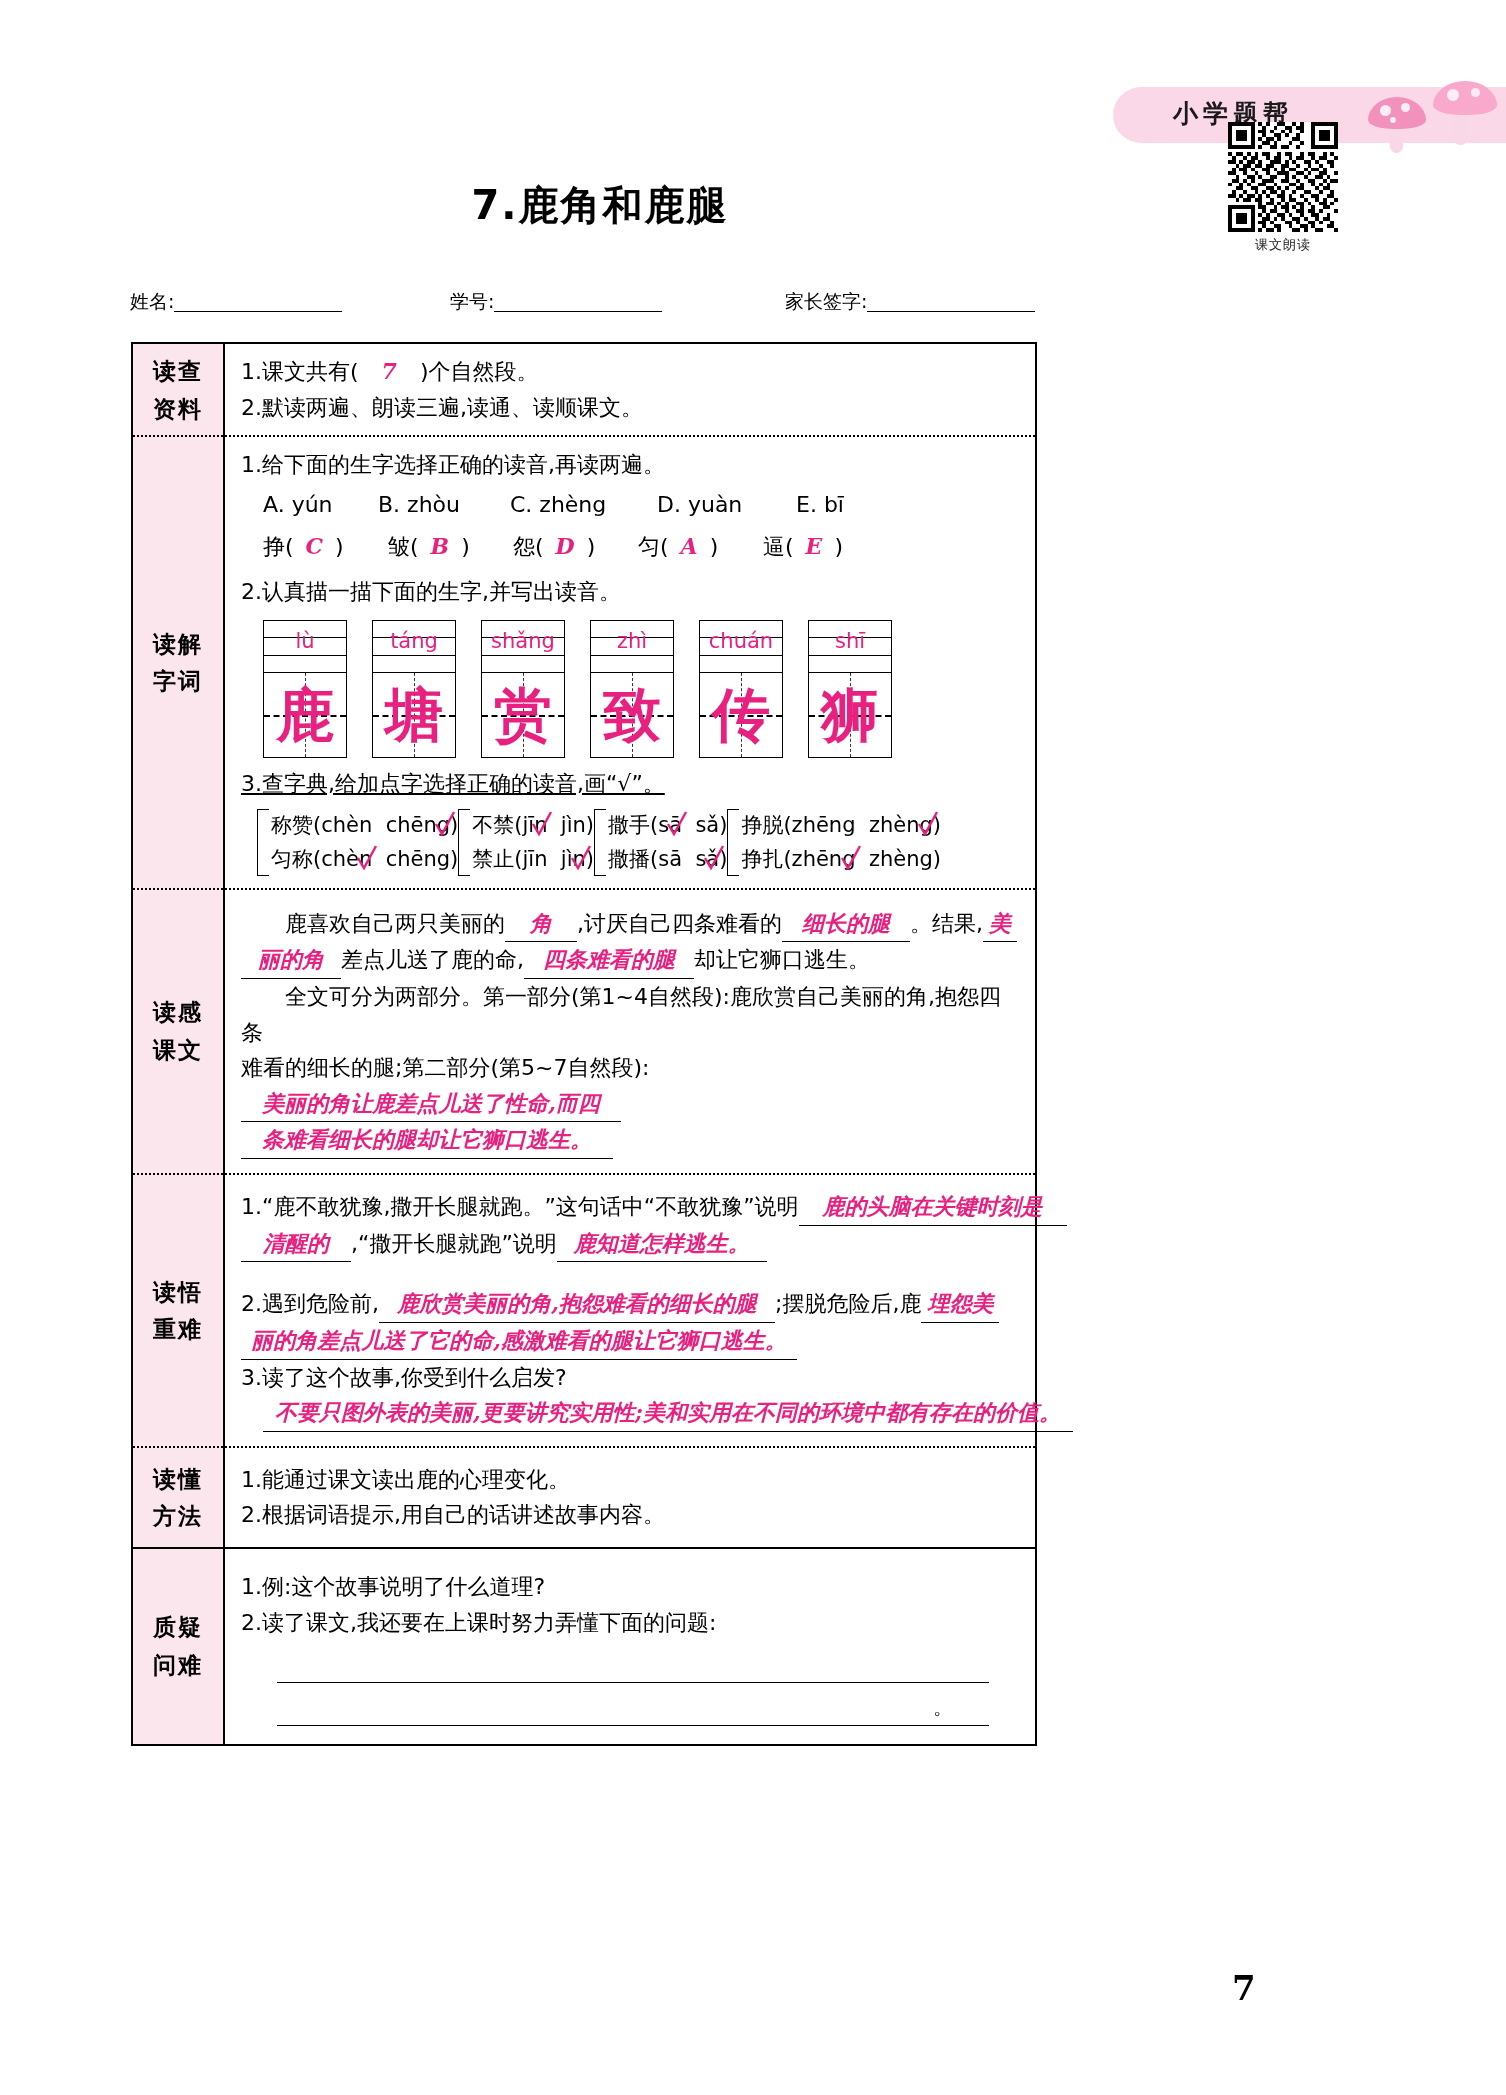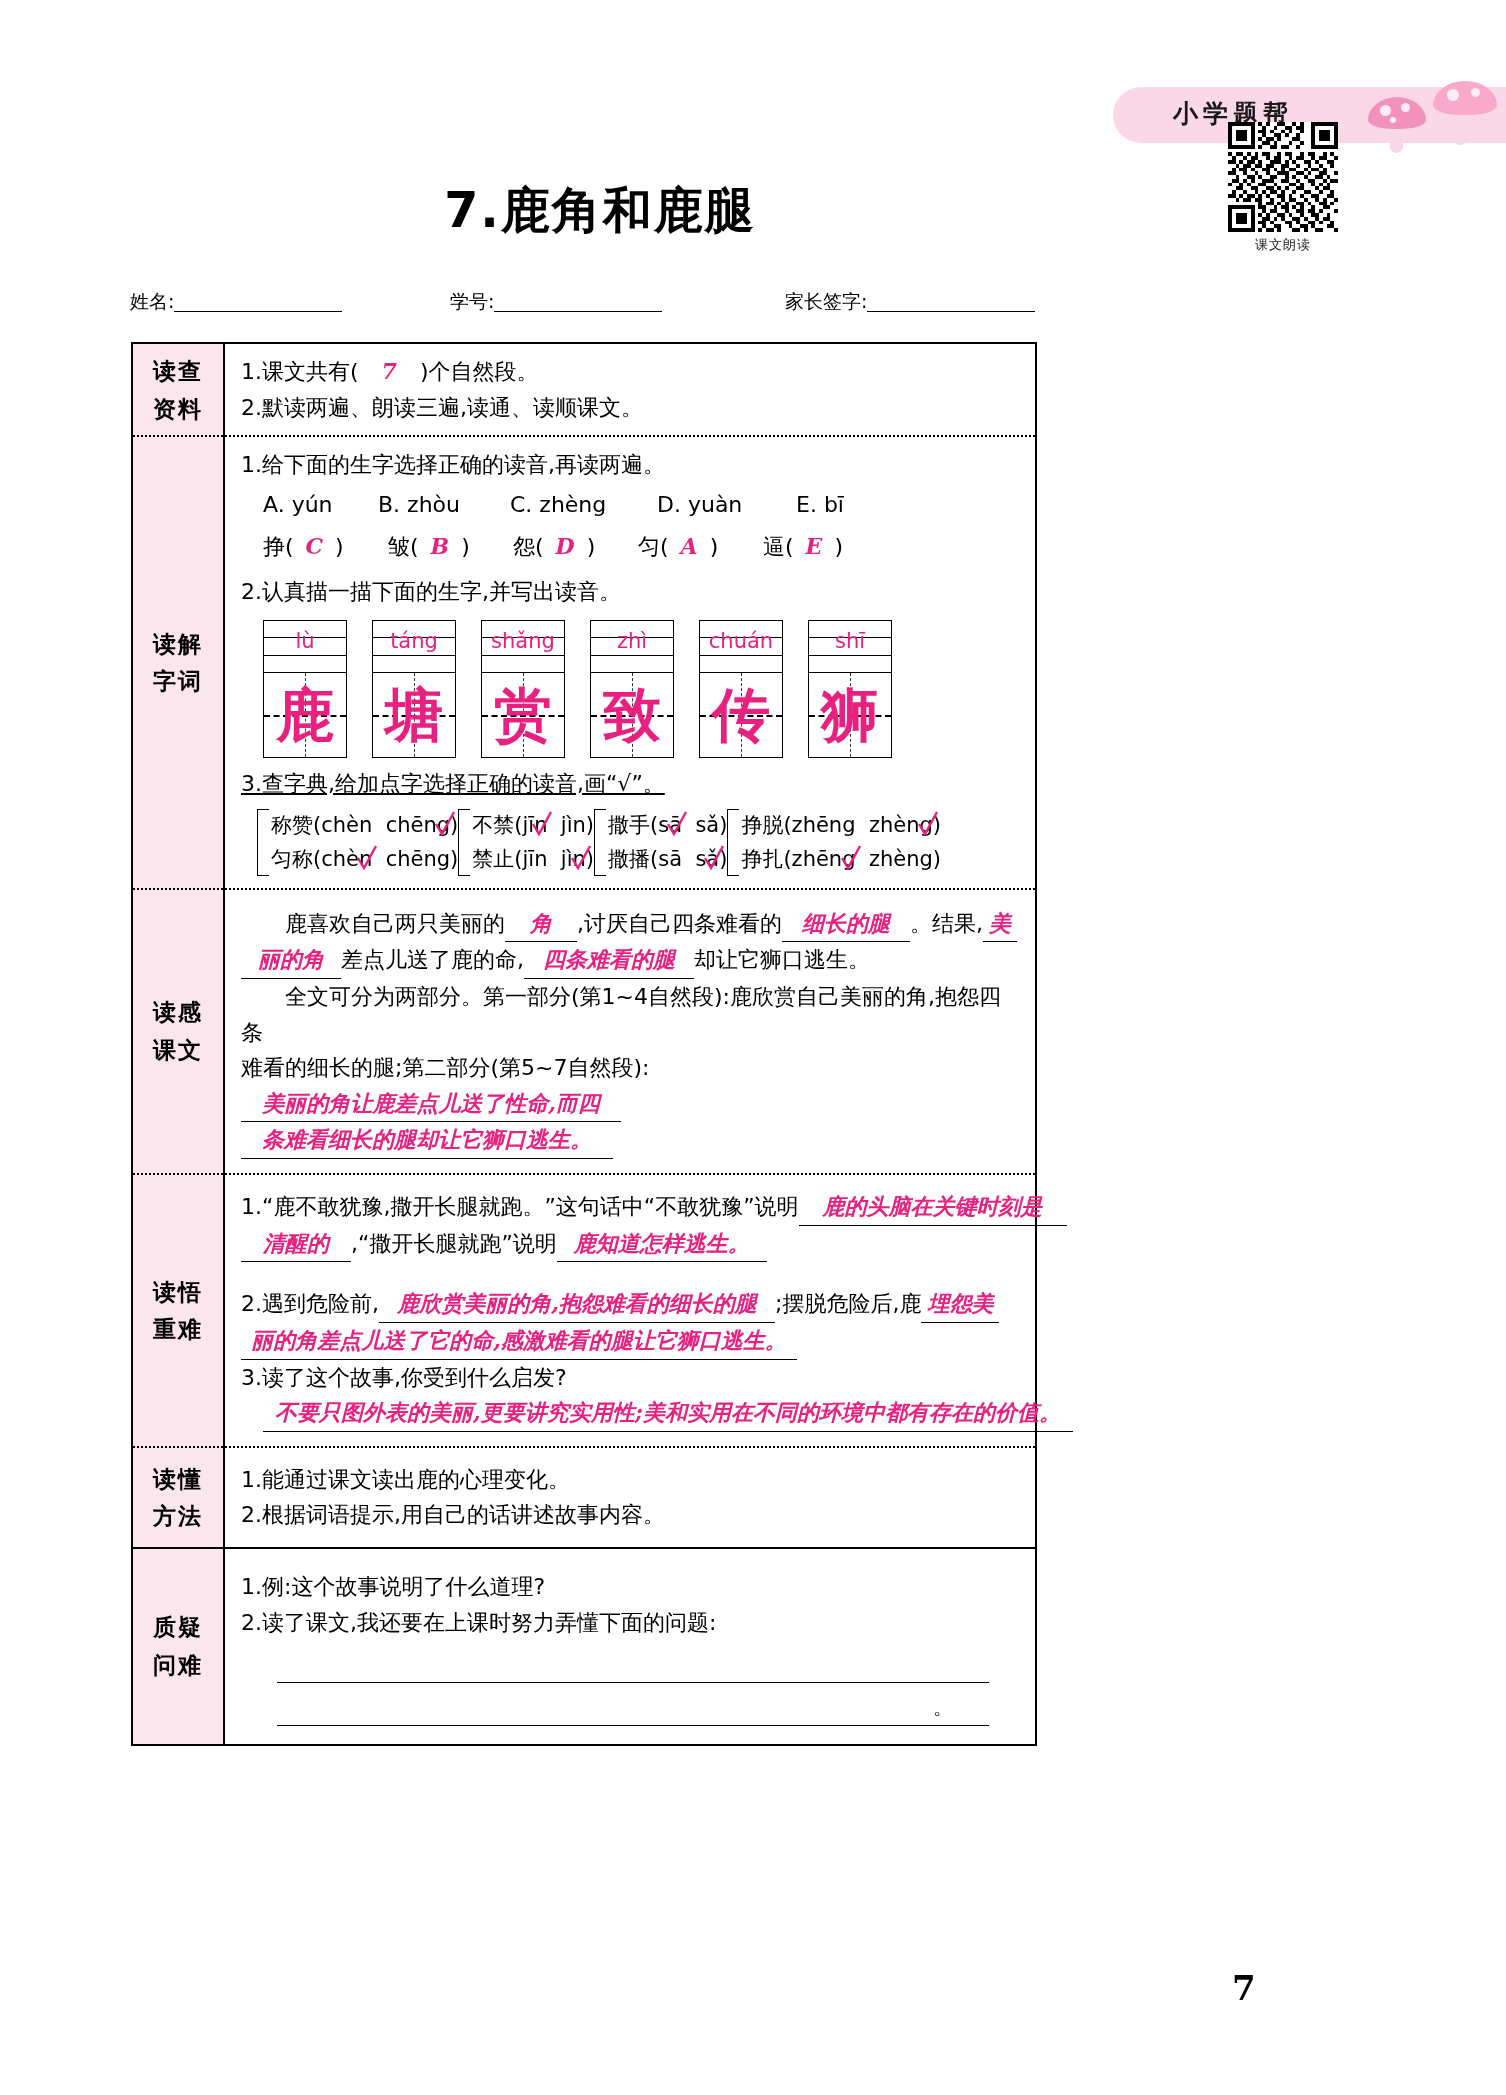--- a/index.html
+++ b/index.html
@@ -74,21 +74,21 @@
     letter-spacing: 1px;
     color: #222;
   }
 
   
   .title {
     position: absolute;
     left: 0; top: 178px;
     width: 1200px;
     text-align: center;
-    font-size: 49px;
+    font-size: 40px;
     font-weight: 700;
     letter-spacing: 2px;
     color: #000;
     font-family: "DejaVu Sans", "Liberation Sans", sans-serif;
   }
 
   
   .namerow {
     position: absolute;
     left: 130px; top: 288px;

